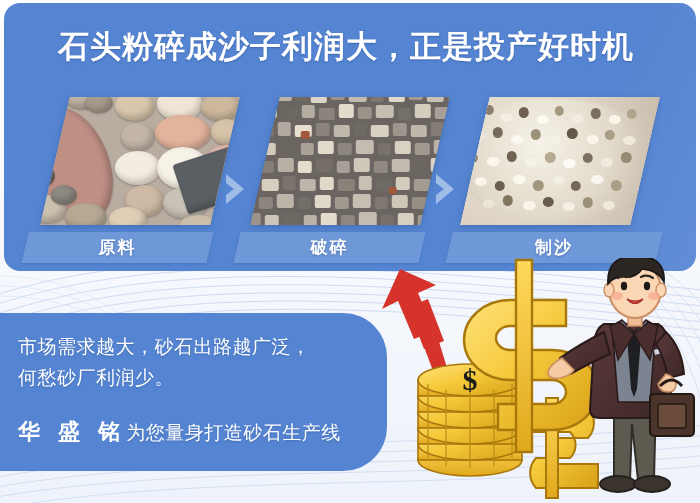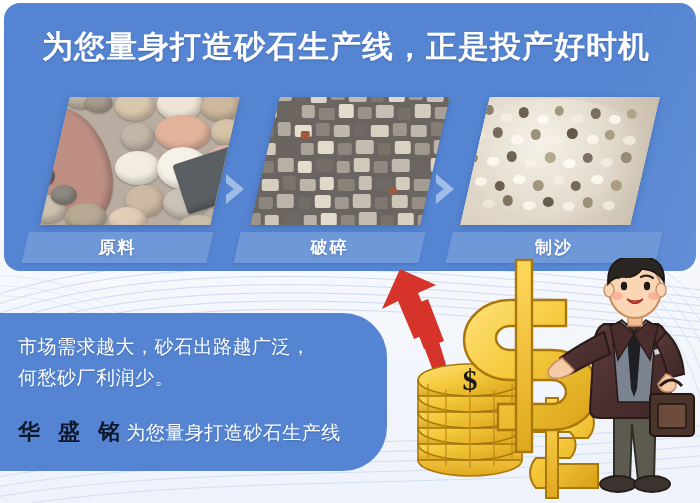--- a/index.html
+++ b/index.html
@@ -89,21 +89,21 @@
     position:absolute;left:48px;color:#ffffff;font-size:19px;
     letter-spacing:.5px;white-space:nowrap;
     text-shadow:0 1px 2px rgba(20,50,110,.3);
   }
   #sl-0{top:21px;}
   #sl-1{top:52px;}
   .slogan-brandline{
     position:absolute;left:48px;top:104px;white-space:nowrap;
   }
   .brand{
-    color:#0f172a;font-size:22px;font-weight:bold;letter-spacing:6px;
+    color:#ffffff;font-size:22px;font-weight:bold;letter-spacing:6px;
     vertical-align:baseline;
   }
   .brand-tail{
     color:#ffffff;font-size:19px;letter-spacing:.5px;
     text-shadow:0 1px 2px rgba(20,50,110,.3);
   }
 
   
   .arrow-red{position:absolute;left:372px;top:263px;width:130px;height:160px;}
 
@@ -153,21 +153,21 @@
       <g stroke="#dbe5f5" stroke-width="1" fill="none" opacity="0.75">
         <path d="M0,276 C60,276 120,300 168,360"></path>
         <path d="M0,286 C60,286 126,310 176,368"></path>
         <path d="M0,296 C60,296 132,320 184,376"></path>
       </g>
     </svg>
   </div>
 
   <div class="top-card"></div>
 
-  <div class="headline nosel">为您量身打造砂石生产线，正是投产好时机</div>
+  <div class="headline nosel">石头粉碎成沙子利润大，正是投产好时机</div>
 
   <div class="tile" id="tile-0">
     <div class="inner">
       <div class="pebbles">
         <i style="left:8px;top:18px;width:72px;height:118px;background:#bf8f84;transform:rotate(-22deg);"></i>
         <i style="left:86px;top:4px;width:40px;height:30px;background:#d9c7ad;"></i>
         <i style="left:128px;top:0px;width:46px;height:34px;background:#efe5d6;"></i>
         <i style="left:172px;top:6px;width:40px;height:28px;background:#cdb79d;"></i>
         <i style="left:92px;top:36px;width:34px;height:28px;background:#c3b6a8;"></i>
         <i style="left:126px;top:28px;width:56px;height:36px;background:#e3b49c;"></i>

